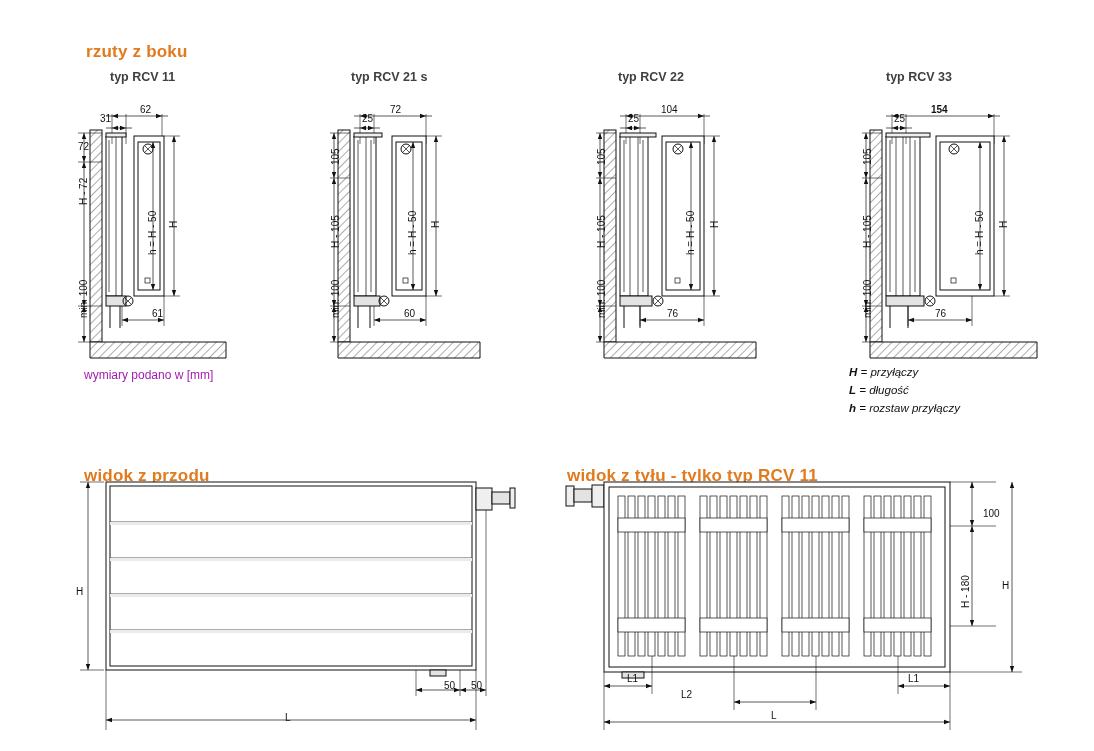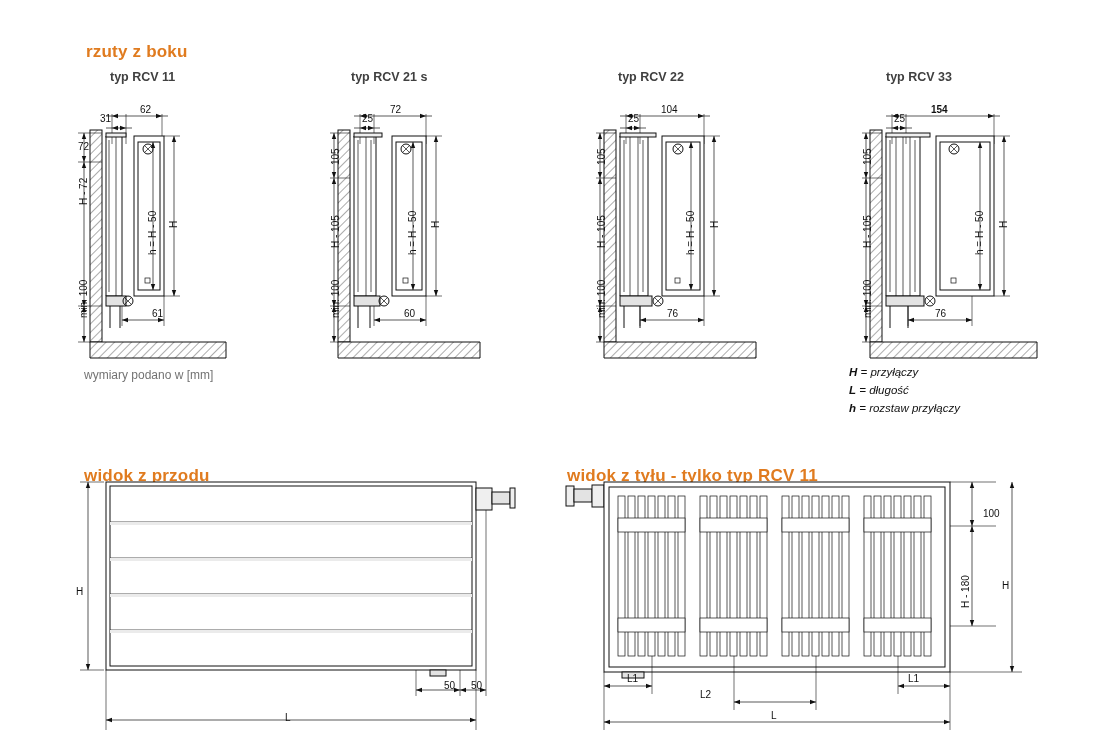--- a/index.html
+++ b/index.html
@@ -20,21 +20,21 @@
     margin-top:22px;
   }
   .type-title{
     font-weight:bold;
     font-size:12.5px;
     color:#404040;
   }
   .dim{font-size:10px;color:#111;}
   .legend{font-size:11.5px;color:#111;font-style:italic;}
   .legend b{font-style:italic;}
-  .note{font-size:12px;color:#737373;}
+  .note{font-size:12px;color:#a21caf;}
   svg{display:block;}
   .ln{stroke:#111;stroke-width:1;fill:none;}
   .ln-thin{stroke:#111;stroke-width:.7;fill:none;}
   .ln-ext{stroke:#111;stroke-width:.6;fill:none;}
   .hatch-fill{fill:url(#hatch);stroke:#111;stroke-width:1;}
   .wht{fill:#ffffff;stroke:#111;stroke-width:1;}
   .gry{fill:#efefef;stroke:#111;stroke-width:1;}
   .gry2{fill:#e3e3e3;stroke:#111;stroke-width:1;}
   .blk{fill:#111;}
 </style>
@@ -521,15 +521,15 @@
 
     <line class="ln-thin" x1="44" y1="244" x2="390" y2="244"></line>
     <path class="blk" d="M44 244 l6 -2.2 v4.4 z"></path>
     <path class="blk" d="M390 244 l-6 -2.2 v4.4 z"></path>
   </svg>
 </div>
 <div class="abs dim" style="left:983px;top:508px;">100</div>
 <div class="abs dim" style="left:960px;top:608px;transform:rotate(-90deg);transform-origin:left top;">H - 180</div>
 <div class="abs dim" style="left:1002px;top:580px;">H</div>
 <div class="abs dim" style="left:627px;top:673px;">L1</div>
-<div class="abs dim" style="left:700px;top:689px;">L2</div>
+<div class="abs dim" style="left:681px;top:689px;">L2</div>
 <div class="abs dim" style="left:908px;top:673px;">L1</div>
 <div class="abs dim" style="left:771px;top:710px;">L</div>
 
 </body></html>

